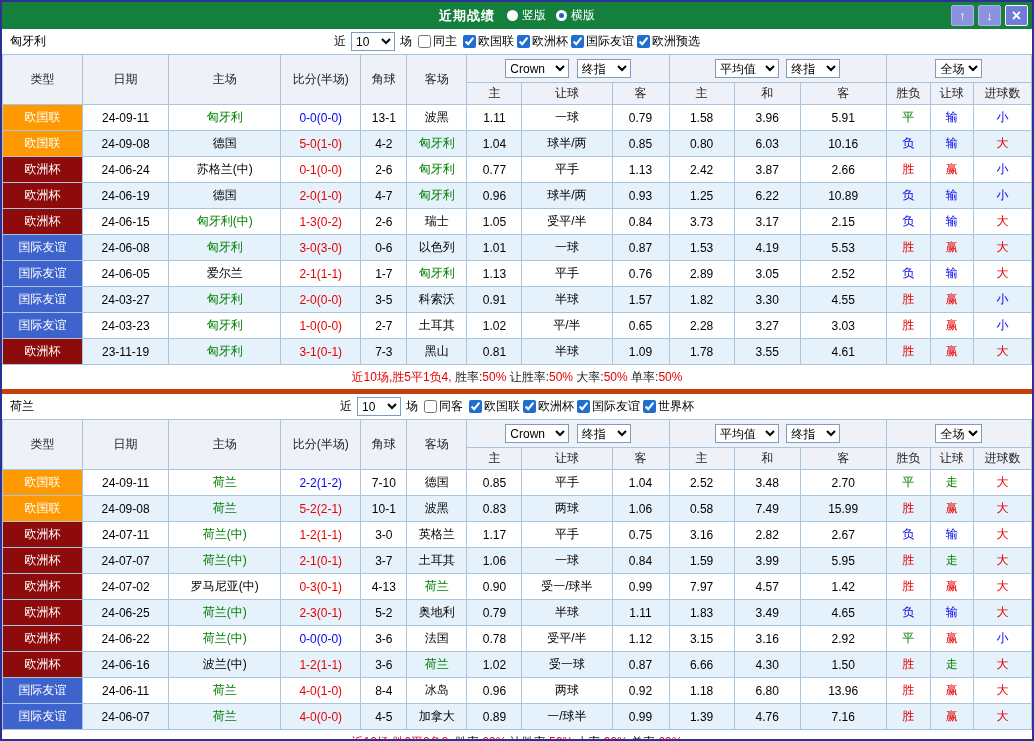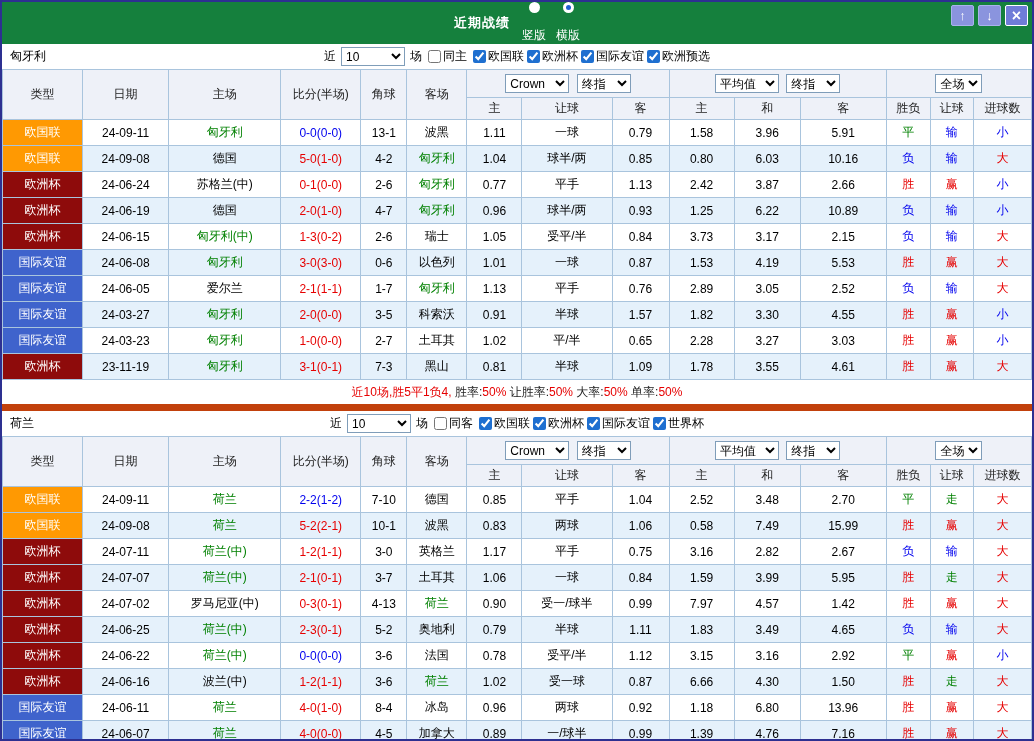--- a/index.html
+++ b/index.html
@@ -3,35 +3,35 @@
 <meta charset="utf-8">
 <style>
   html,body{margin:0;padding:0;}
   body{width:1034px;background:#ffffff;font-family:"Liberation Sans","DejaVu Sans",sans-serif;}
   .window{width:1034px;height:741px;border:2px solid #2d3091;background:#fff;display:flex;flex-direction:column;overflow:hidden;box-sizing:border-box;}
 
   
   .titlebar{flex:0 0 27px;background:#15803d;color:#fff;display:flex;align-items:center;position:relative;}
   .title-center{flex:1;display:flex;justify-content:center;align-items:center;gap:12px;}
   .window-title{font-size:13px;font-weight:bold;letter-spacing:1px;}
-  .radio{display:inline-flex;align-items:center;gap:14px;font-size:12px;cursor:pointer;flex-direction:column;}
+  .radio{display:inline-flex;align-items:center;gap:4px;font-size:12px;cursor:pointer;}
   .rdot{width:11px;height:11px;border-radius:50%;background:#fff;position:relative;display:inline-block;}
   .rdot.on::after{content:"";position:absolute;left:3px;top:3px;width:5px;height:5px;border-radius:50%;background:#1e5fd0;}
   .tb-buttons{position:absolute;right:4px;top:3px;display:flex;gap:4px;}
   .tb-btn{width:23px;height:21px;border:1px solid #aab2ec;background:#8a94de;color:#fff;font-size:13px;line-height:19px;text-align:center;cursor:pointer;border-radius:2px;padding:0;font-family:inherit;}
   .tb-btn.close{background:#6f7cd8;border-color:#ffffff;font-size:16px;font-weight:bold;}
 
   
   .filter-row{position:relative;height:25px;display:flex;align-items:center;justify-content:center;font-size:12px;background:#fff;color:#000;}
   .team-name{position:absolute;left:8px;font-size:12px;color:#000;}
   .filter-controls{display:flex;align-items:center;gap:3px;}
   .chk{display:inline-flex;align-items:center;gap:1px;cursor:pointer;}
   .chk input{width:13px;height:13px;accent-color:#1e6fd0;margin:0 1px 0 3px;}
   select{font-size:12px;height:19px;border:1px solid #7f9db9;background:#fff;font-family:inherit;margin:0 2px;}
-  select.near{width:64px;}
+  select.near{width:44px;}
   select.src{width:64px;}
   select.stage{width:54px;}
   select.scope{width:47px;}
 
   
   .stats-table{width:100%;border-collapse:collapse;table-layout:fixed;font-size:12px;text-align:center;color:#000;}
   .stats-table th,.stats-table td{border:1px solid #a9c4dd;height:25px;padding:0 1px;overflow:hidden;white-space:nowrap;}
   .stats-table thead th{background:#eef1f8;font-weight:normal;color:#222;}
   .stats-table .dd-row th{height:27px;}
   .stats-table .sub-row th{height:21px;}
@@ -41,21 +41,21 @@
   .stats-table td.b-maroon{background:#8e0b0b !important;color:#fff;}
   .stats-table td.b-blue{background:#3f63cc !important;color:#fff;}
 
   .c-red{color:#e60000;}
   .c-blue{color:#0000ee;}
   .c-green{color:#008000;}
   .c-dark{color:#222222;}
   .focus{color:#008000;}
 
   
-  .summary-row{height:24px;display:flex;align-items:center;justify-content:center;font-size:12px;background:#fff;border-bottom:7px solid #c2410c;}
+  .summary-row{height:24px;display:flex;align-items:center;justify-content:center;font-size:12px;background:#fff;border-bottom:5px solid #c2410c;}
   .summary-row span{white-space:pre;}
 </style>
 </head>
 <body>
 
 <div class="window">
 
   <div class="titlebar">
     <div class="title-center">
       <span class="window-title">近期战绩</span>

